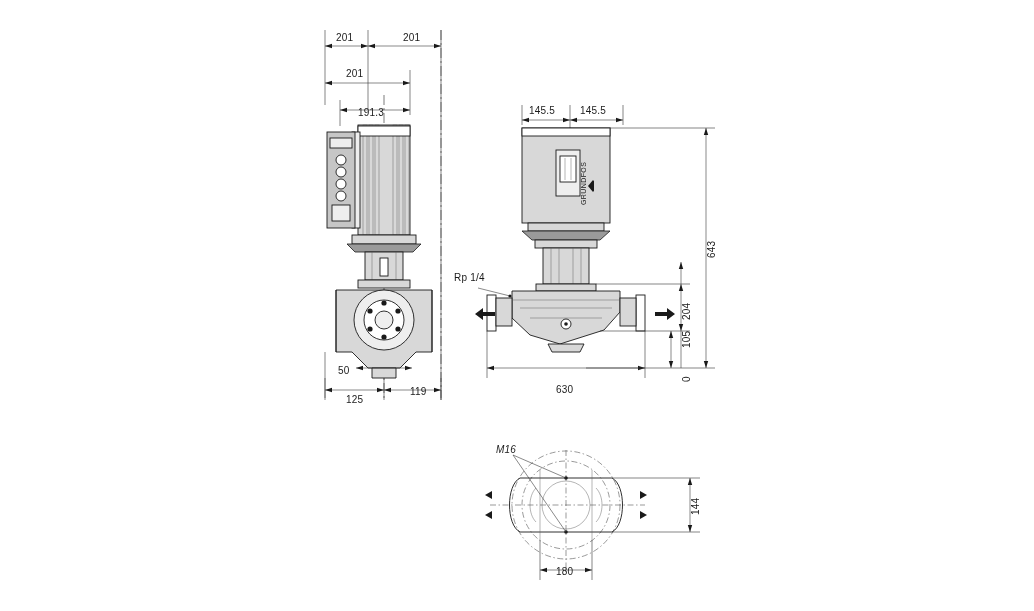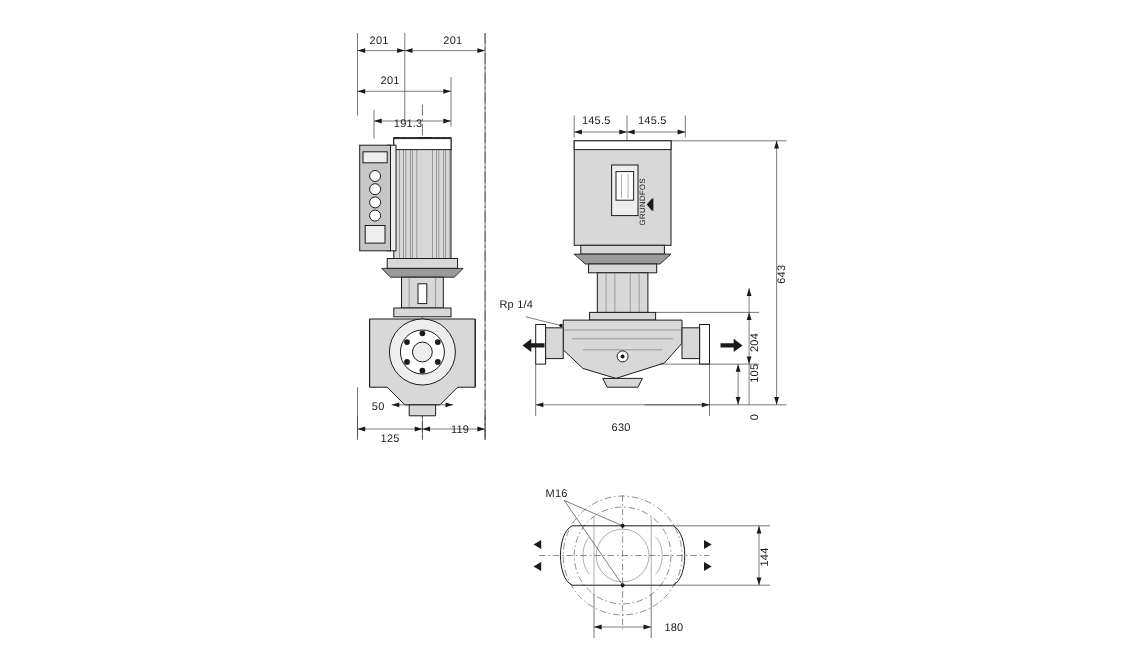--- a/index.html
+++ b/index.html
@@ -270,17 +270,17 @@
   <div class="dim-label" style="left:529px; top:105px;">145.5</div>
   <div class="dim-label" style="left:580px; top:105px;">145.5</div>
   <div class="dim-label" style="left:454px; top:272px;">Rp 1/4</div>
   <div class="dim-label" style="left:556px; top:384px;">630</div>
 
   <div class="dim-label vert" style="left:706px; top:258px;">643</div>
   <div class="dim-label vert" style="left:681px; top:320px;">204</div>
   <div class="dim-label vert" style="left:681px; top:348px;">105</div>
   <div class="dim-label vert" style="left:681px; top:382px;">0</div>
 
-  <div class="dim-label" style="left:496px; top:444px;">M16</div>
+  <div class="dim-label" style="left:496px; top:444px;font-style:italic;">M16</div>
   <div class="dim-label vert" style="left:690px; top:515px;">144</div>
-  <div class="dim-label" style="left:556px; top:566px;margin-left:48px;">180</div>
+  <div class="dim-label" style="left:556px; top:566px;">180</div>
 
 </div>
 
 </body></html>

